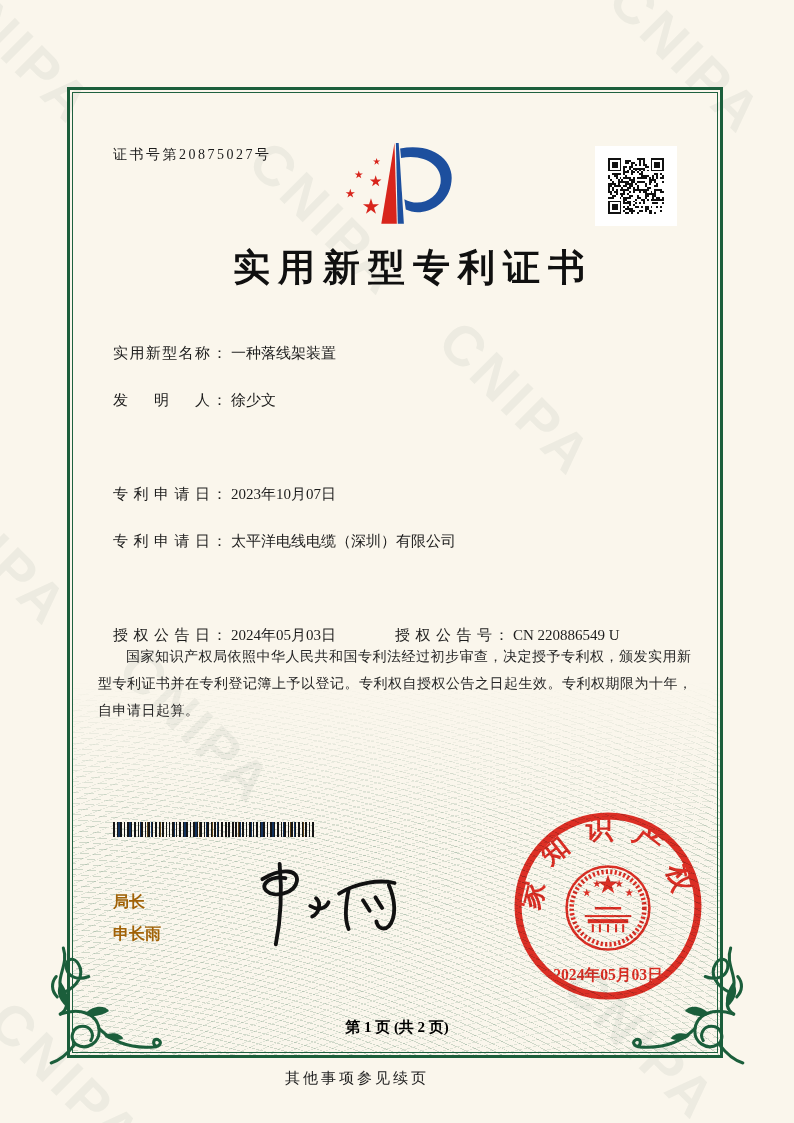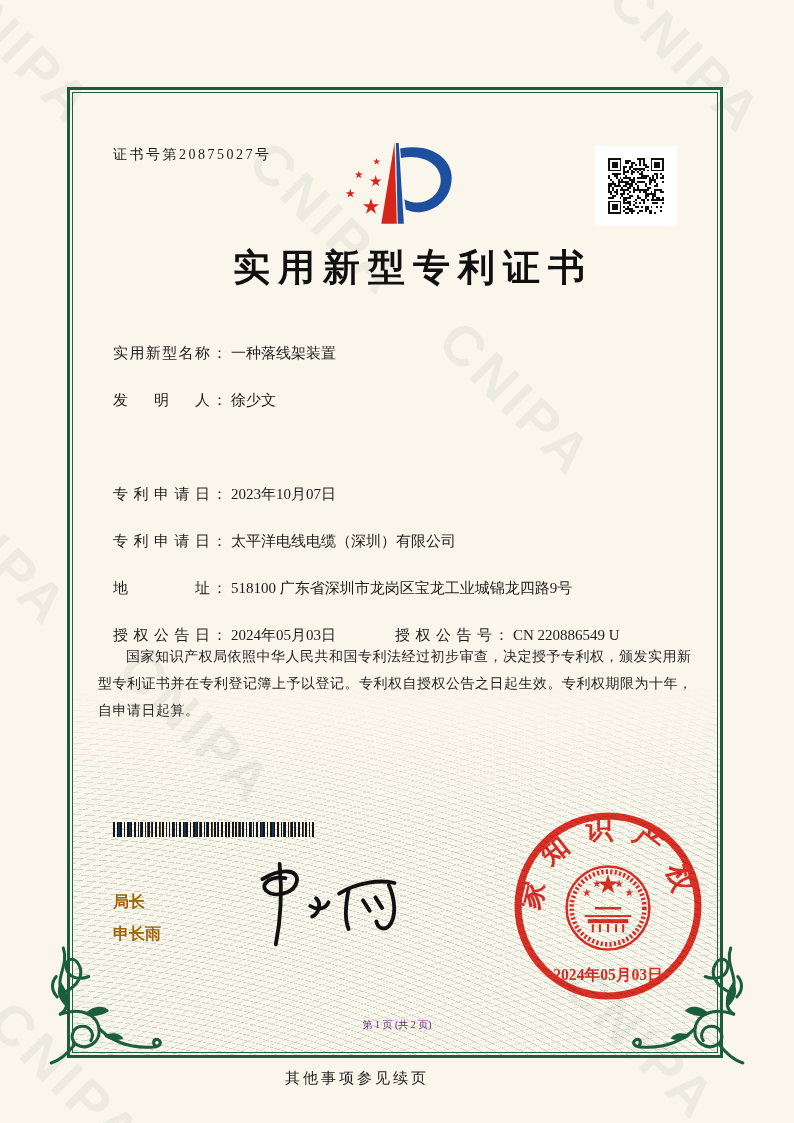--- a/index.html
+++ b/index.html
@@ -52,21 +52,21 @@
       repeating-linear-gradient(90deg,transparent 0 5px,#14335c 5px 6.5px,transparent 6.5px 11px),
       repeating-linear-gradient(90deg,transparent 0 8px,#5e4317 8px 9px,transparent 9px 13px),
       repeating-linear-gradient(90deg,#000 0 1px,transparent 1px 7px);
   }
   .signer{
     position:absolute; left:113px; top:886px; font-family:"Liberation Sans","DejaVu Sans",sans-serif;
     font-size:16px; font-weight:600; line-height:32px; color:#a16207;
   }
   .signature{position:absolute; left:226px; top:858px; width:182px; height:96px;}
   .seal{position:absolute; left:512px; top:810px; width:192px; height:192px; mix-blend-mode:multiply; opacity:.95;}
-  .page-no{position:absolute; left:0; top:1018px; width:794px; text-align:center; font-size:10px; color:#701a75;}
+  .page-no{position:absolute; left:0; top:1018px; width:794px; text-align:center; font-size:15px; color:#000000;font-weight:bold;}
   .footer-note{position:absolute; left:0; top:1069px; width:714px; text-align:center; font-size:15px; letter-spacing:3px; color:#222;}
   .ornament{position:absolute; width:124px; height:122px; color:#1b5e3b;}
   .ornament.bl{left:42px; top:946px;}
   .ornament.br{left:628px; top:946px; transform:scaleX(-1);}
   .hidden-defs{position:absolute; width:0; height:0; overflow:hidden;}
 </style>
 </head>
 <body>
 
 <div class="page">
@@ -152,23 +152,20 @@
     <span class="flabel">实用新型名称</span><span class="colon">：</span><span class="fvalue">一种落线架装置</span>
   </div>
   <div class="row" style="top:369px">
     <span class="flabel">发明人</span><span class="colon">：</span><span class="fvalue">徐少文</span>
   </div>
   <div class="row" style="top:463px">
     <span class="flabel">专利申请日</span><span class="colon">：</span><span class="fvalue">2023年10月07日</span>
   </div>
   <div class="row" style="top:510px">
     <span class="flabel">专利申请日</span><span class="colon">：</span><span class="fvalue">太平洋电线电缆（深圳）有限公司</span>
-  </div>
-  <div class="row" style="top:557px">
-    <span class="flabel">地址</span><span class="colon">：</span><span class="fvalue">518100 广东省深圳市龙岗区宝龙工业城锦龙四路9号</span>
   </div>
   <div class="row" style="top:604px">
     <span class="flabel">授权公告日</span><span class="colon">：</span><span class="fvalue">2024年05月03日</span>
   </div>
   <div class="row" style="top:604px; left:395px;">
     <span class="flabel">授权公告号</span><span class="colon">：</span><span class="fvalue">CN 220886549 U</span>
   </div>
 
   <div class="paras">
     <p>国家知识产权局依照中华人民共和国专利法经过初步审查，决定授予专利权，颁发实用新型专利证书并在专利登记簿上予以登记。专利权自授权公告之日起生效。专利权期限为十年，自申请日起算。</p>

